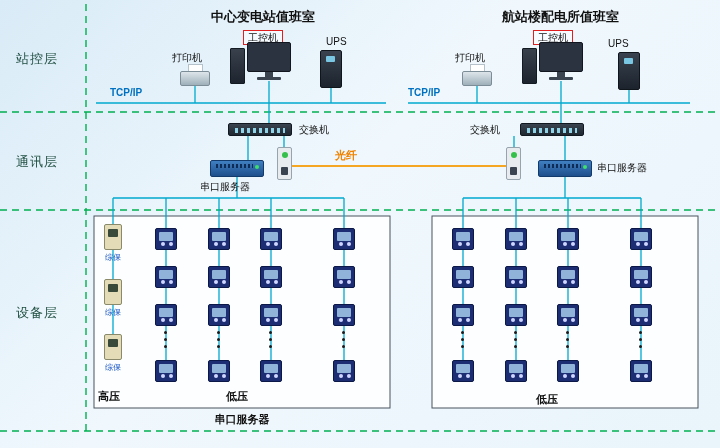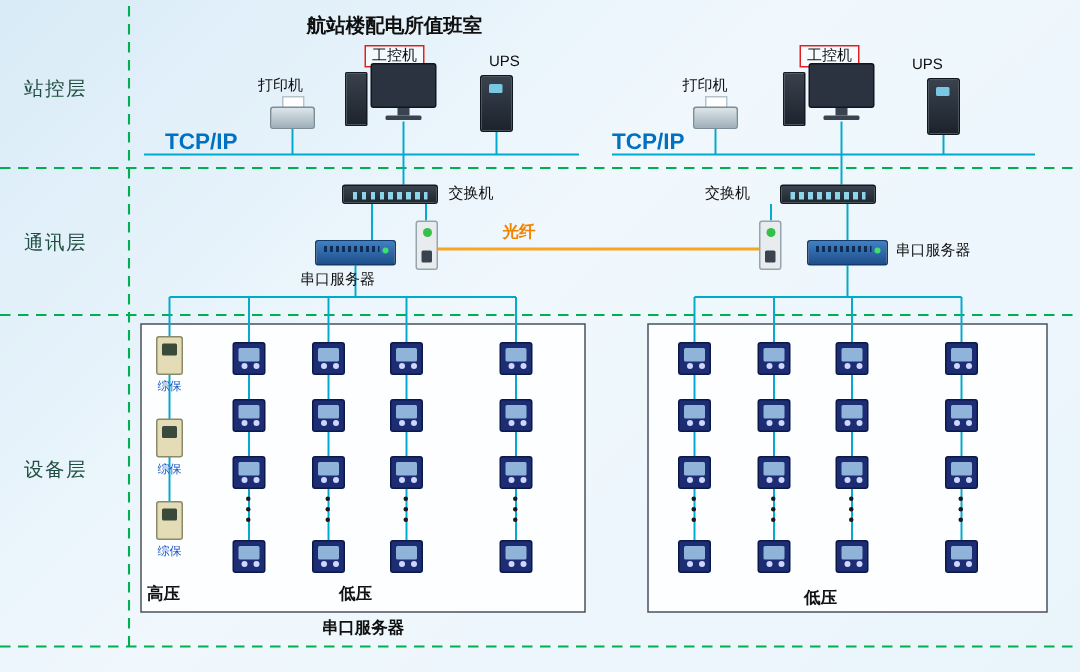--- a/index.html
+++ b/index.html
@@ -19,21 +19,21 @@
   svg.wires{position:absolute;left:0;top:0;z-index:0;}
   .divider{stroke:var(--div);stroke-width:1.4;stroke-dasharray:7 5;fill:none;}
   .net{stroke:var(--net);stroke-width:1.3;fill:none;}
   .fiber{stroke:var(--fiber);stroke-width:2;fill:none;}
   .dev-box{fill:#fcfeff;stroke:#49525c;stroke-width:1;}
 
   .lbl{position:absolute;z-index:2;font-size:10px;color:#111;white-space:nowrap;line-height:1.1;}
   .title{font-size:13px;font-weight:bold;text-align:center;color:#101010;}
   .layer-lbl{font-size:13px;font-weight:normal;color:#1f4e40;letter-spacing:1px;}
   .redbox{border:1px solid #e02020;padding:1px 4px;background:rgba(255,255,255,.55);}
-  .tcpip{color:var(--tcpip);font-weight:bold;font-size:15px;}
+  .tcpip{color:var(--tcpip);font-weight:bold;font-size:10px;}
   .fiber-lbl{color:var(--fibertxt);font-weight:bold;font-size:11px;}
   .bold11{font-size:11px;font-weight:bold;}
   .caption{font-size:11px;font-weight:bold;text-align:center;}
 
   
   .dev{position:absolute;z-index:2;}
   .printer{width:30px;height:22px;}
   .printer .pbody{position:absolute;bottom:0;left:0;width:28px;height:13px;background:linear-gradient(#dde5ea,#9fb0ba);border:1px solid #7d8d97;border-radius:2px;}
   .printer .paper{position:absolute;top:0;left:8px;width:13px;height:9px;background:#fff;border:1px solid #b5c2cb;}
 
@@ -90,21 +90,22 @@
     <path class="net" d="M96 103H386 M195 86V103 M269 81V103 M331 88V103 M269 103V123 M248 136V160 M284 136V147 M237 177V198 M113 198H344 M113 198V347 M166 198V371 M219 198V371 M271 198V371 M344 198V371"></path>
     <path class="net" d="M408 103H690 M477 86V103 M561 81V103 M629 90V103 M561 103V123 M565 136V160 M514 136V147 M565 177V198 M463 198H641 M463 198V371 M516 198V371 M568 198V371 M641 198V371"></path>
 
     <line class="fiber" x1="292" y1="166" x2="506" y2="166"></line>
   </svg>
 
   <div class="lbl layer-lbl" style="left:16px;top:52px;">站控层</div>
   <div class="lbl layer-lbl" style="left:16px;top:155px;text-align:center;">通讯层</div>
   <div class="lbl layer-lbl" style="left:16px;top:306px;">设备层</div>
 
-  <div class="lbl title" style="left:178px;top:10px;width:170px;">航站楼配电所值班室</div>
+  <div class="lbl title" style="left:178px;top:10px;width:170px;">中心变电站值班室</div>
+  <div class="lbl title" style="left:468px;top:10px;width:185px;">航站楼配电所值班室</div>
 
   <div class="lbl redbox" style="left:243px;top:30px;">工控机</div>
   <div class="lbl" style="left:172px;top:52px;">打印机</div>
   <div class="lbl" style="left:326px;top:36px;">UPS</div>
   <div class="lbl tcpip" style="left:110px;top:87px;">TCP/IP</div>
   <div class="lbl" style="left:299px;top:124px;">交换机</div>
   <div class="lbl" style="left:200px;top:181px;">串口服务器</div>
 
   <div class="lbl redbox" style="left:533px;top:30px;">工控机</div>
   <div class="lbl" style="left:455px;top:52px;">打印机</div>

